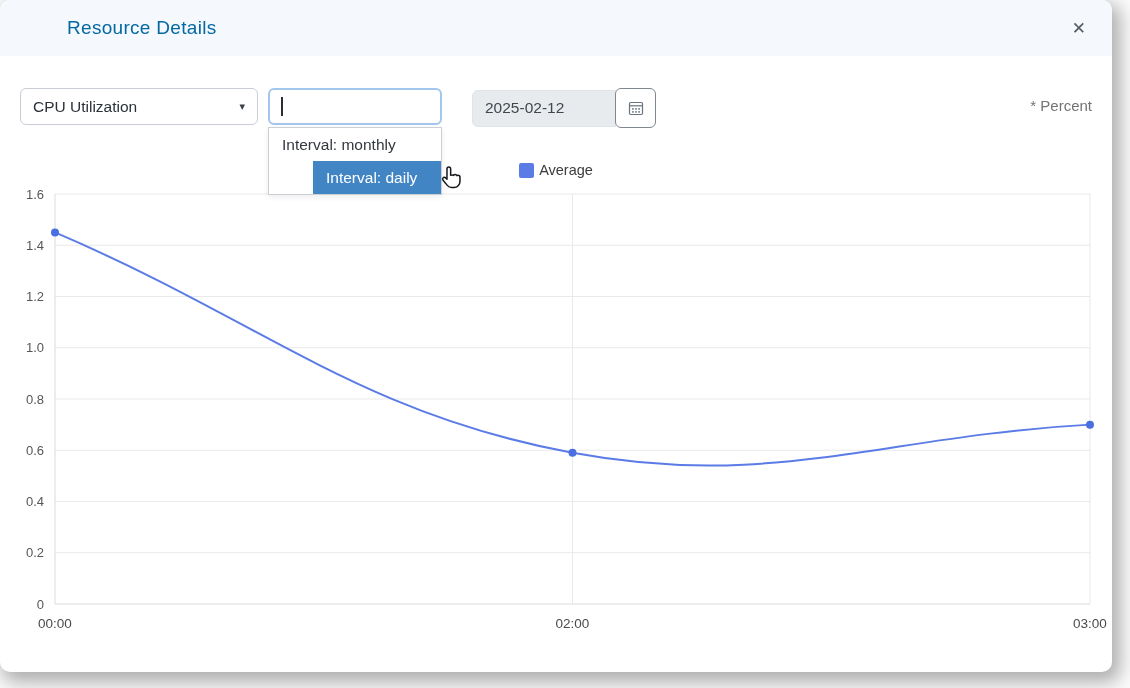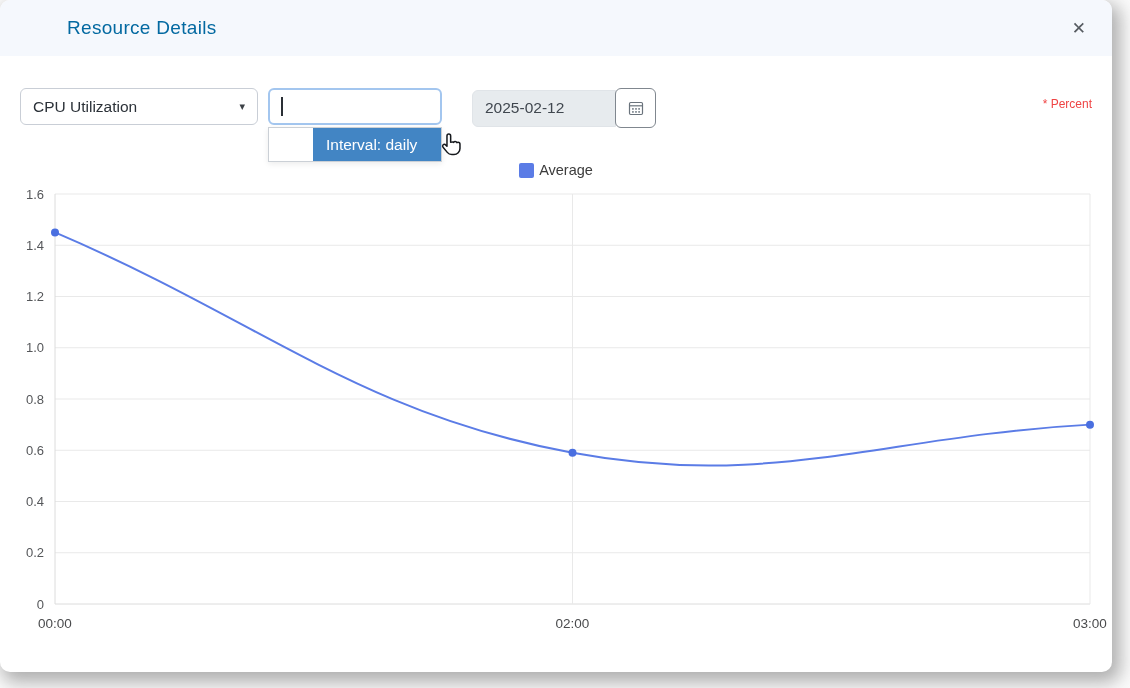--- a/index.html
+++ b/index.html
@@ -23,21 +23,21 @@
   .interval-input { position: absolute; left: 268px; top: 88px; width: 174px; height: 37px;
     background: #fff; border: 2px solid #a3c6ef; border-radius: 6px; }
   .text-caret { position: absolute; left: 11px; top: 7px; width: 1.5px; height: 19px; background: #2a2f35; }
   .date-wrap { position: absolute; left: 452px; top: 88px; display: flex; align-items: center; }
   .date-input { width: 144px; height: 37px; background: #e7ebee; border: 1px solid #e0e4e8;
     border-radius: 6px 0 0 6px; display: flex; align-items: center; padding: 0 12px;
     font-size: 15.5px; color: #40474f; margin-left: 20px; }
   .cal-btn { width: 41px; height: 40px; margin-left: -1px; background: #fff;
     border: 1.5px solid #80878f; border-radius: 6px; display: flex; align-items: center;
     justify-content: center; cursor: pointer; }
-  .percent-label { position: absolute; right: 20px; top: 97px; font-size: 12px; color: #ef4444; }
+  .percent-label { position: absolute; right: 20px; top: 97px; font-size: 15px; color: #737373; }
   
   .interval-menu { position: absolute; left: 268px; top: 127px; width: 174px;
     background: #fff; border: 1px solid #cbd0d6; box-shadow: 0 2px 6px rgba(0,0,0,0.08);
     z-index: 20; }
   .interval-option { height: 33px; display: flex; align-items: center; padding: 0 13px;
     font-size: 15.5px; color: #33383f; cursor: pointer; position: relative; background: #fff; }
   .interval-option.active { background: #4285c4; color: #ffffff; margin-left: 44px; }
   .hand-cursor { position: absolute; left: 124px; top: 4px; width: 26px; height: 26px; }
   
   .legend { position: absolute; left: 0; top: 162px; width: 1112px;
@@ -80,20 +80,21 @@
         <rect x="4" y="11" width="1.8" height="1.8" fill="#8a929a"></rect>
           <rect x="7.1" y="11" width="1.8" height="1.8" fill="#8a929a"></rect>
           <rect x="10.2" y="11" width="1.8" height="1.8" fill="#8a929a"></rect>
       </svg>
     </button>
   </div>
 
   <div class="percent-label">* Percent</div>
 
   <div class="interval-menu">
+    <div class="interval-option">Interval: monthly</div>
     <div class="interval-option active">
       <span>Interval: daily</span>
       <svg class="hand-cursor" viewBox="0 0 24 24">
         <path d="M9.2 3.6c0-1 .8-1.8 1.7-1.8s1.7.8 1.7 1.8v5.9l1.2-.2c.5-.1 1.1 0 1.5.3.3-.5.9-.8 1.5-.8.7 0 1.3.4 1.6 1 .3-.2.7-.3 1-.3 1 0 1.8.8 1.8 1.8v4c0 3-2.5 5.5-5.5 5.5h-2c-1.7 0-3.2-.7-4.2-2l-3.9-4.7c-.6-.7-.5-1.7.1-2.3.6-.6 1.7-.6 2.3.1l1.2 1.3V3.6z" fill="#ffffff" stroke="#15181c" stroke-width="1.4" stroke-linejoin="round"></path>
       </svg>
     </div>
   </div>
 
   <div class="legend">
     <span class="legend-swatch" style="background: rgb(91, 124, 230);"></span>

